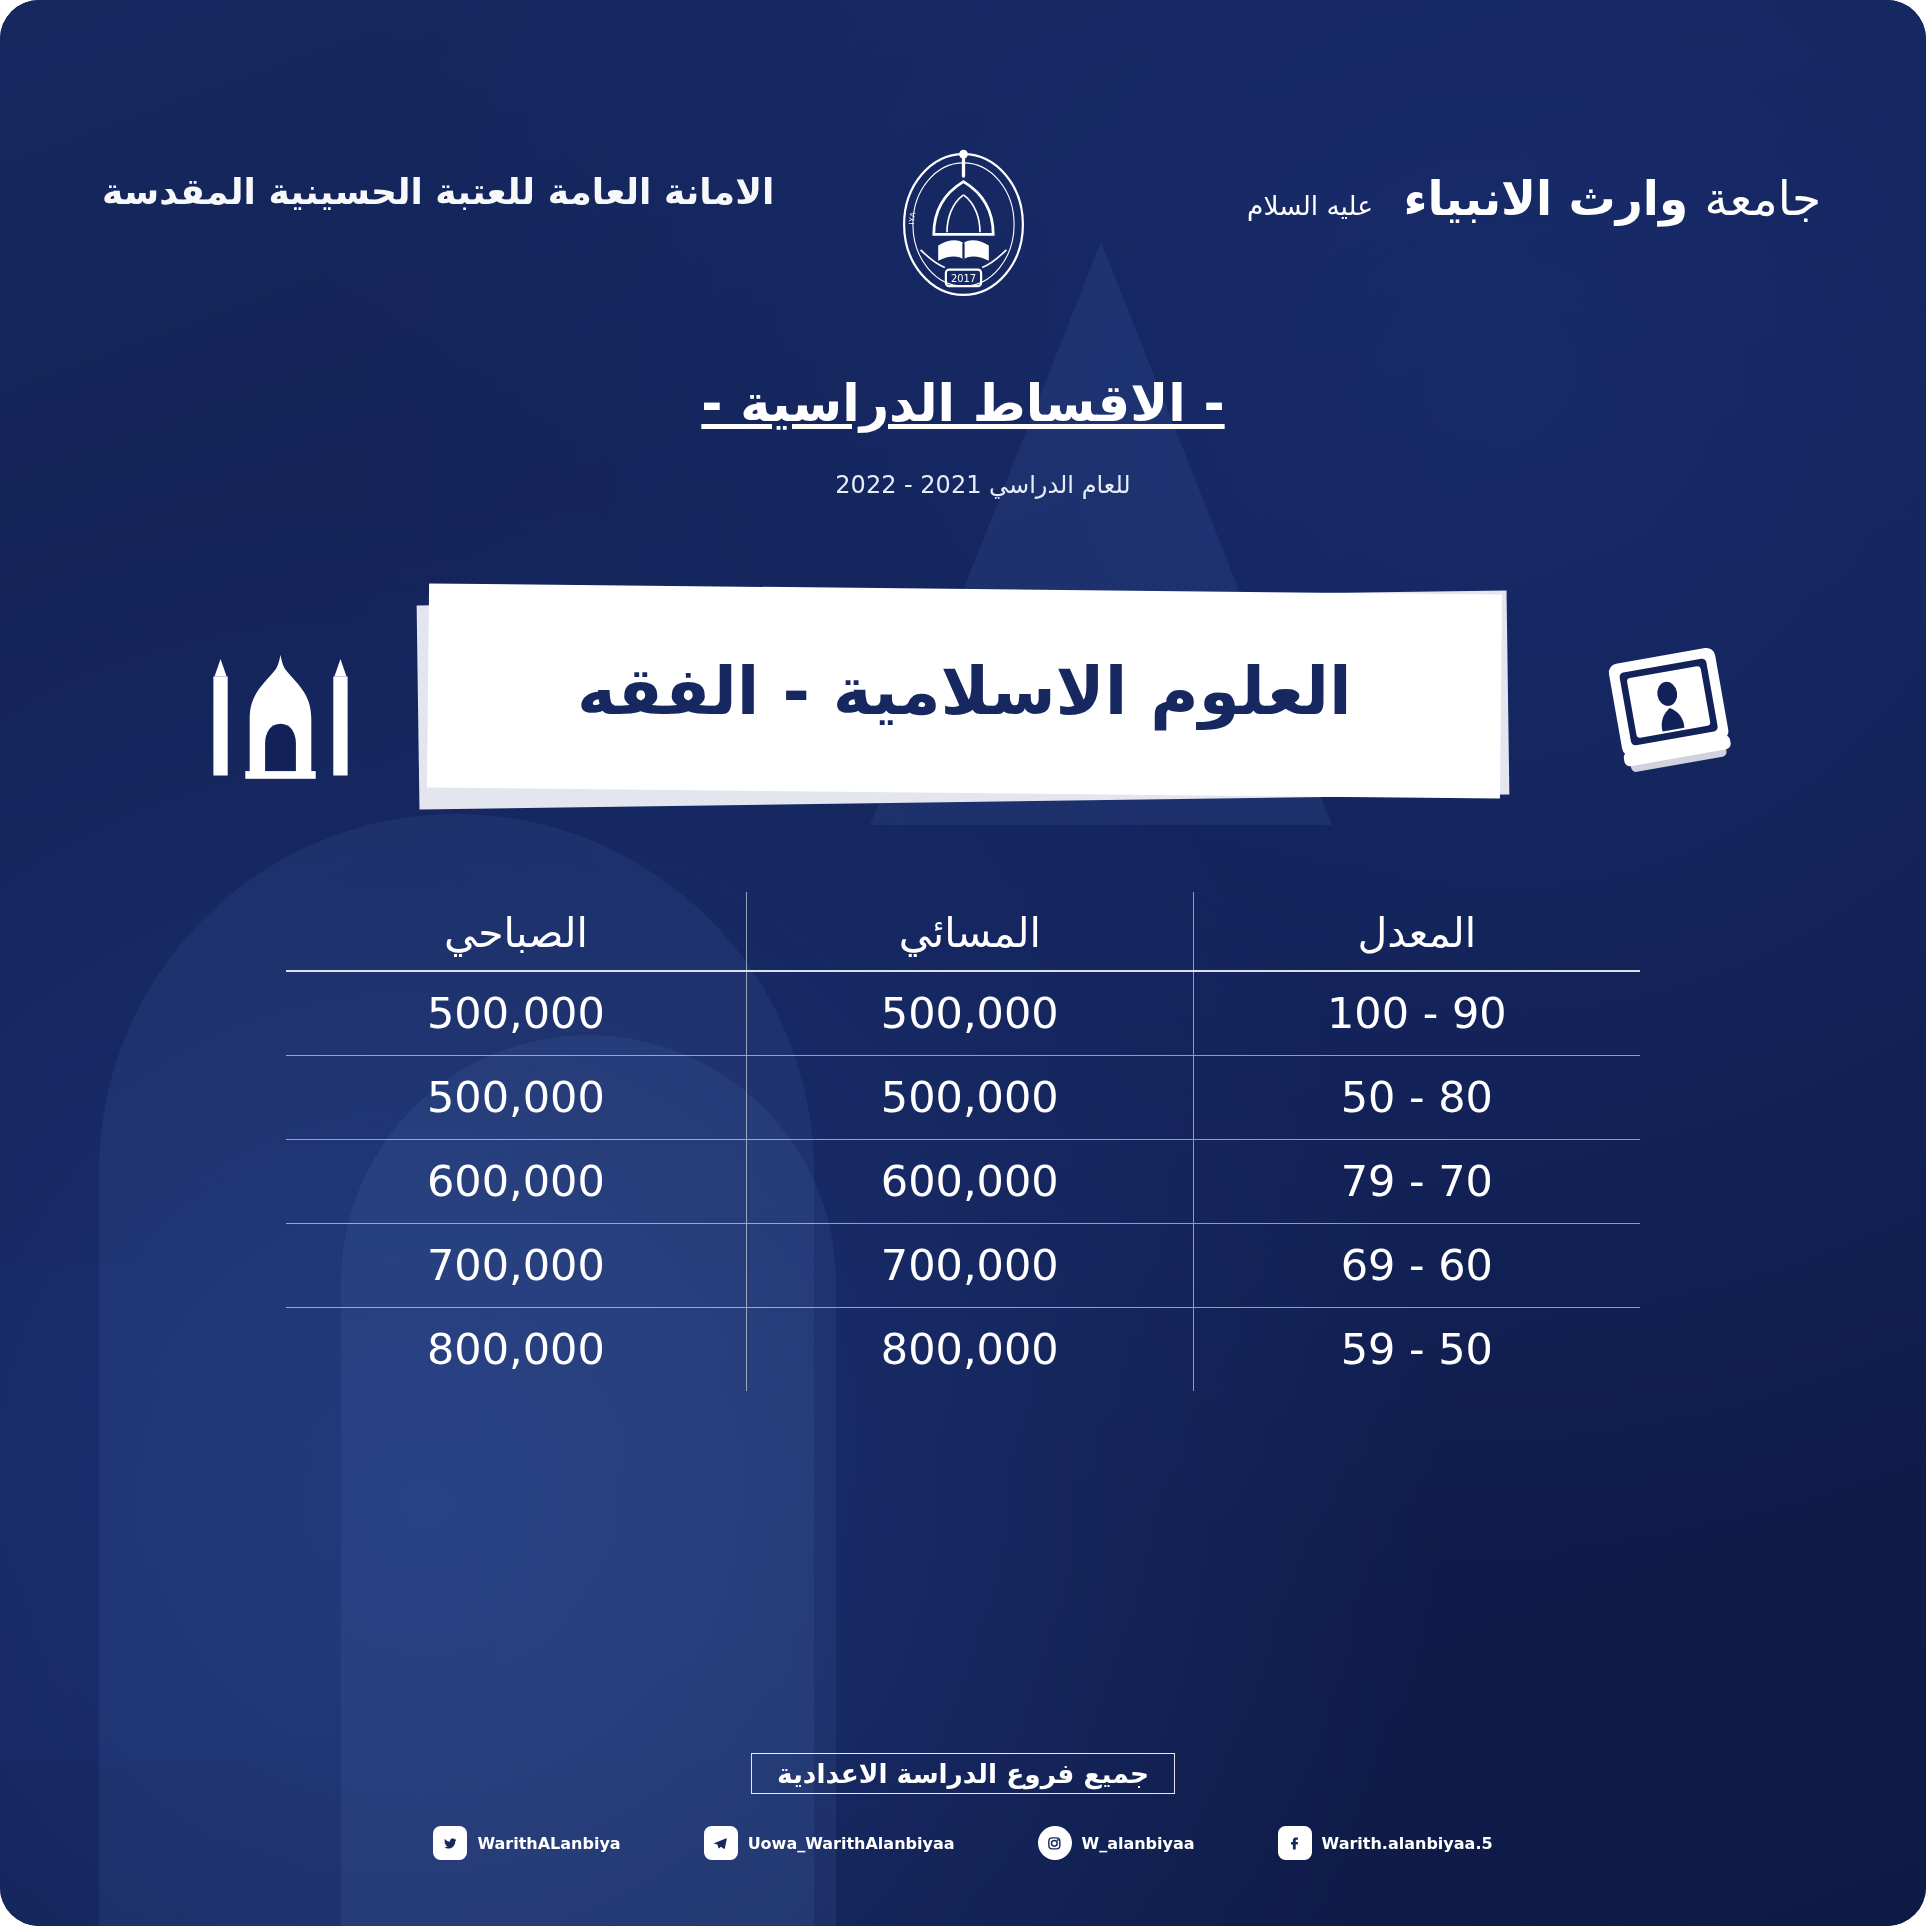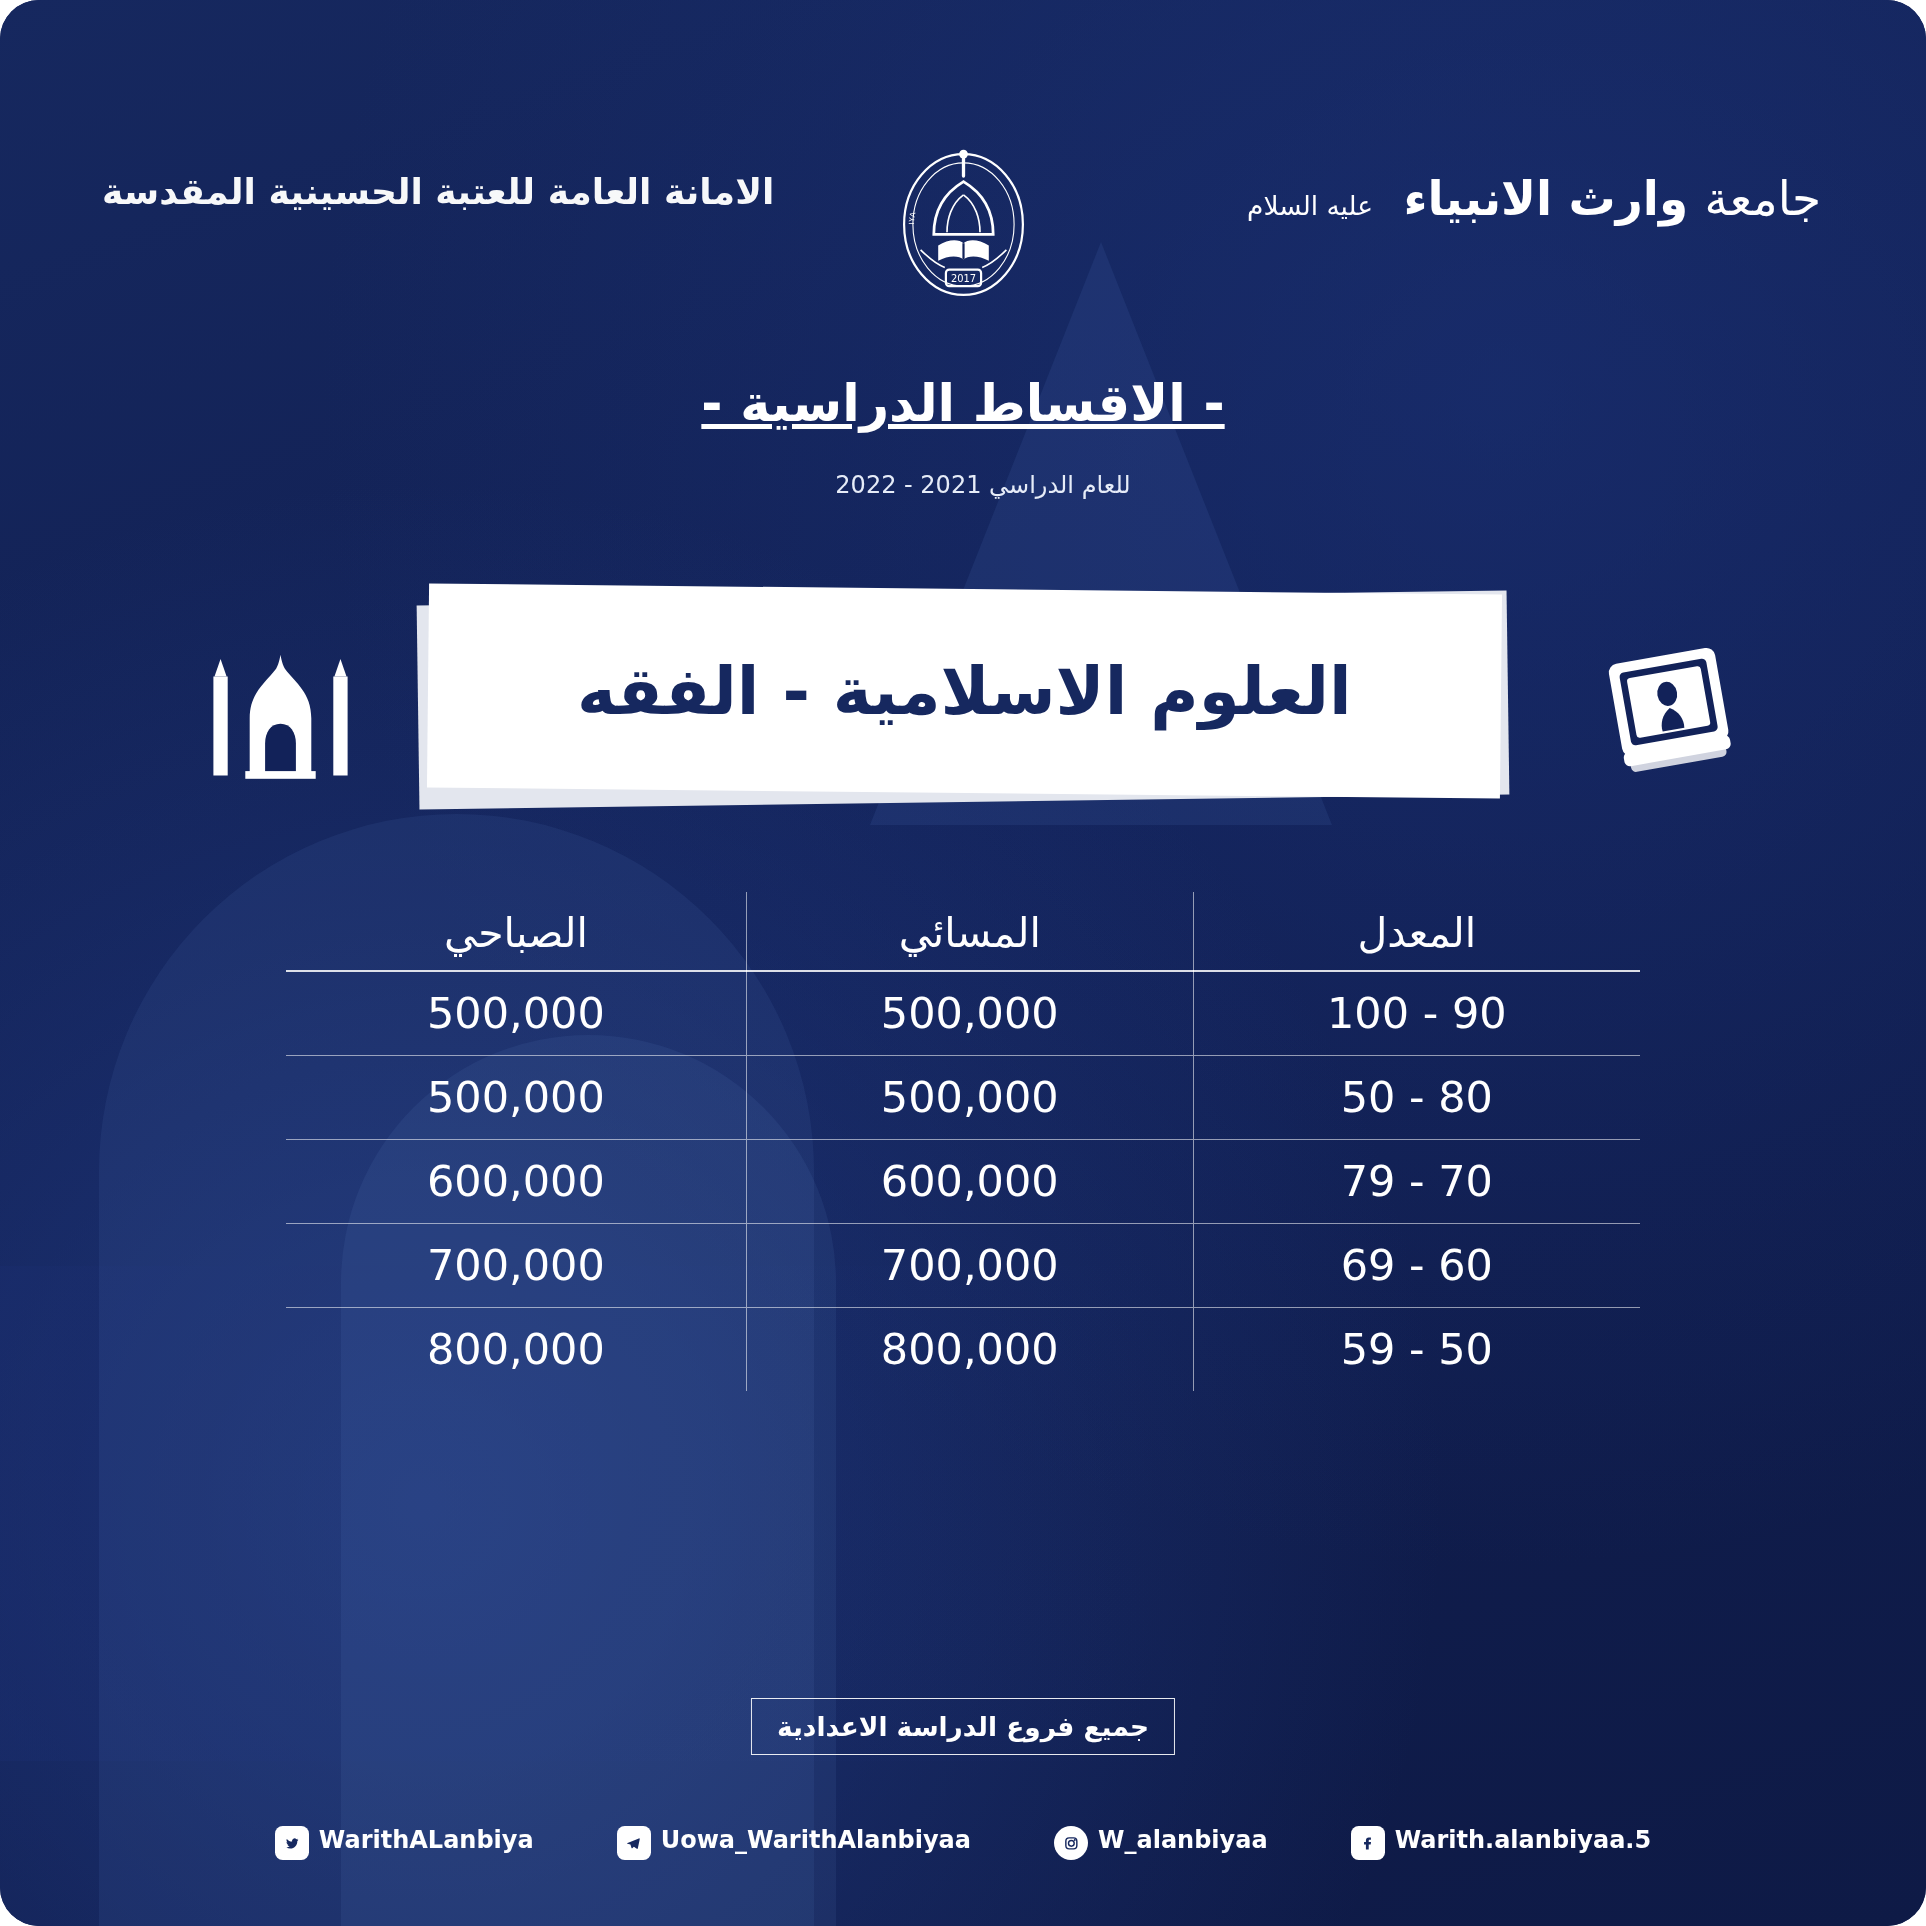--- a/index.html
+++ b/index.html
@@ -224,49 +224,49 @@
   table.fees th.col-mor, table.fees td.col-mor { width: 34%; }
 
   
   table.fees thead th.col-avg, table.fees thead th.col-eve {
     border-left: 1.7px solid rgba(255,255,255,0.55);
   }
 
   
   .note {
     position: absolute;
-    top: 1698px;
+    top: 1753px;
     left: 50%;
     transform: translateX(-50%);
     border: 1.7px solid rgba(255,255,255,0.9);
     color: #ffffff;
     font-size: 26.4px;
     font-weight: 700;
-    padding: 12px 25px;
+    padding: 4px 25px;
     white-space: nowrap;
   }
 
   
   .footer {
     position: absolute;
     bottom: 66px;
     left: 0; right: 0;
     display: flex;
     flex-direction: row-reverse;
     justify-content: center;
     align-items: center;
     gap: 83px;
     direction: ltr;
   }
   .social {
     display: flex;
-    align-items: flex-start;
+    align-items: center;
     gap: 10px;
     color: #ffffff;
-    font-size: 24px;
+    font-size: 16px;
     font-weight: 700;
     white-space: nowrap;
   }
   .social .badge {
     width: 34px; height: 34px;
     border-radius: 7.7px;
     background: #ffffff;
     color: #16285f;
     display: flex;
     align-items: center;

